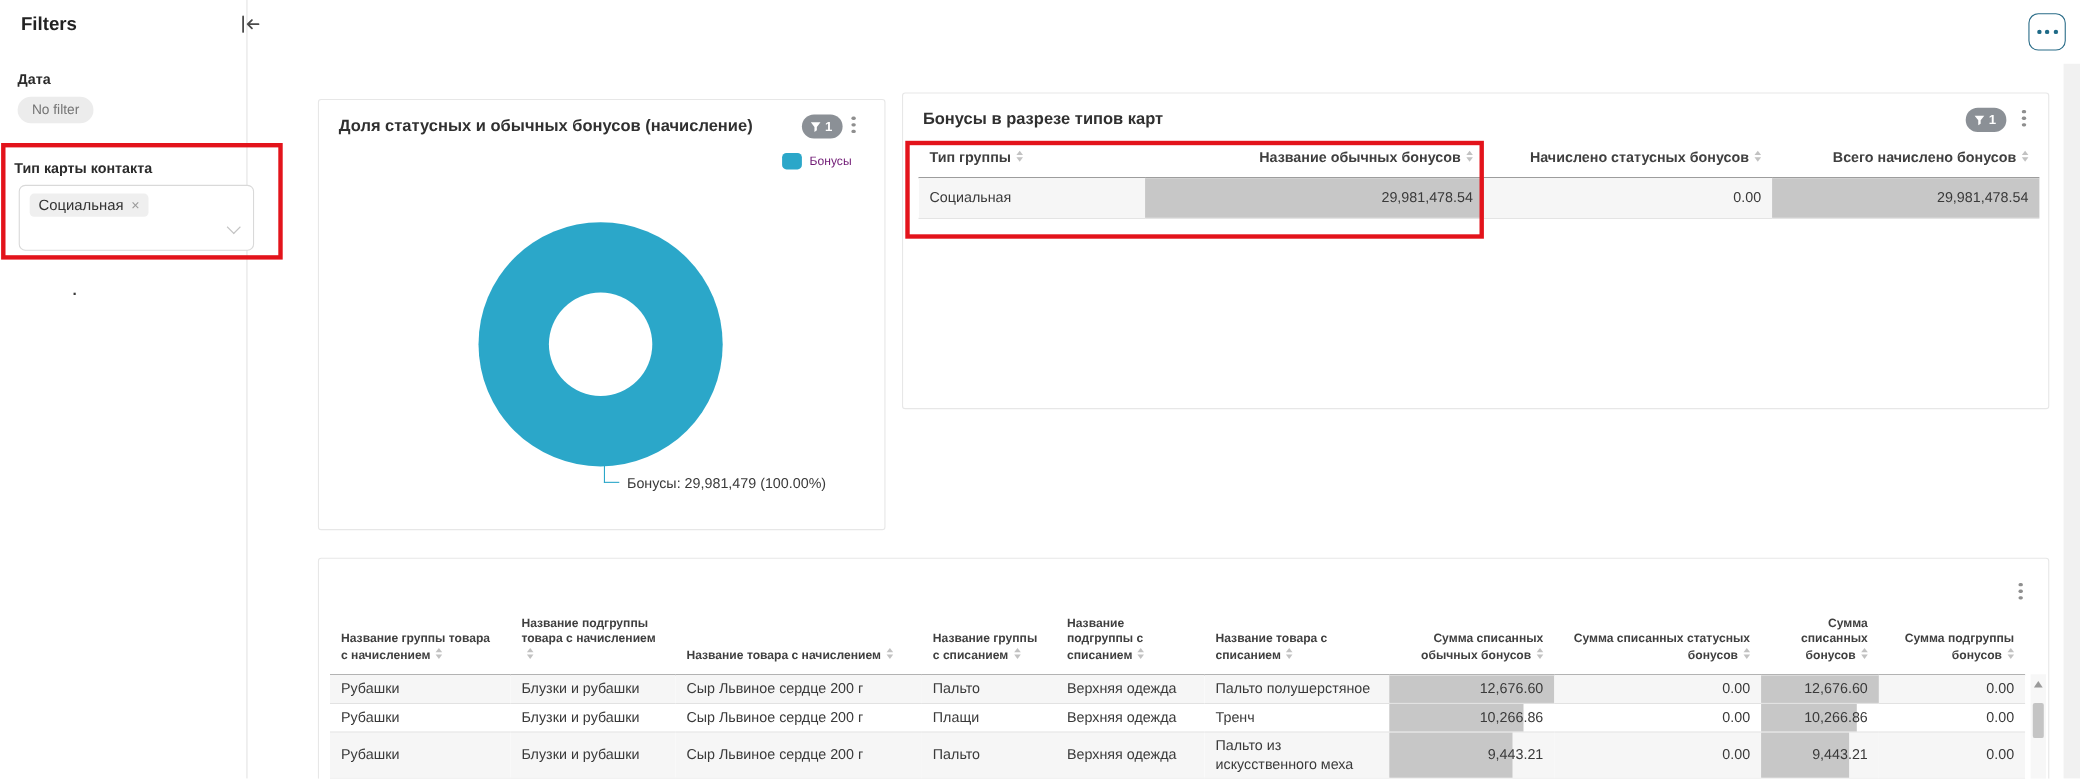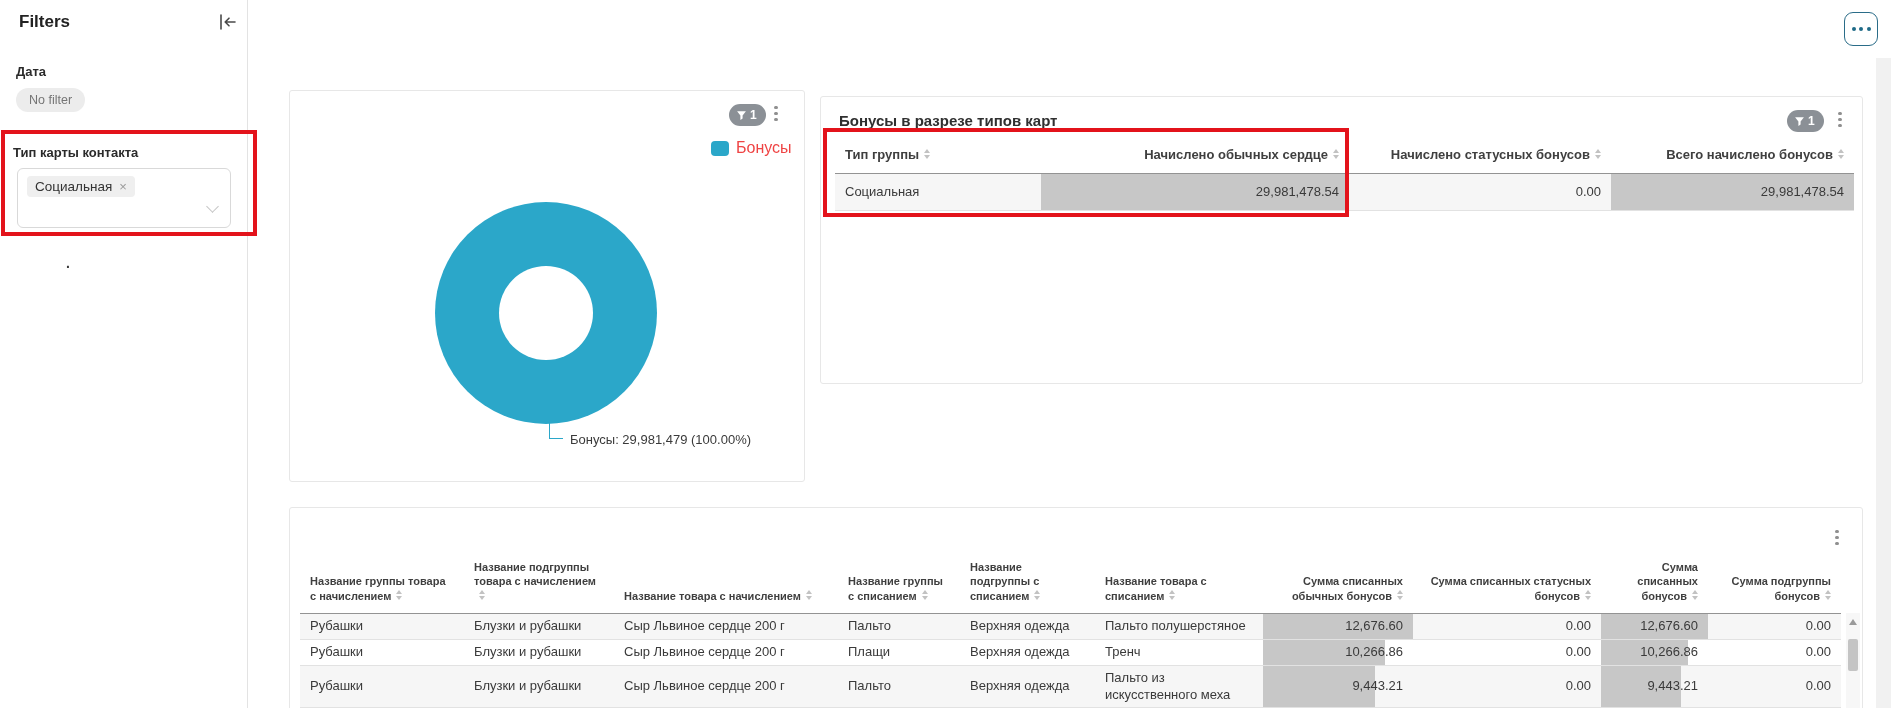--- a/index.html
+++ b/index.html
@@ -1,21 +1,21 @@
 <!DOCTYPE html>
 <html><head>
 <meta charset="utf-8">
 <style>
   *{box-sizing:border-box;margin:0;padding:0}
   html,body{background:#fff}
   body{font-family:"Liberation Sans","DejaVu Sans",sans-serif;color:#333}
   .screen{position:relative;width:1891px;height:708px;overflow:hidden;background:#fff}
 
   
-  .sidebar{position:absolute;left:0;top:0;width:248px;height:708px;border-right:1px solid #e3e3e3;background:#fff}
+  .sidebar{position:absolute;left:0;top:0;width:225px;height:708px;border-right:1px solid #e3e3e3;background:#fff}
   .sb-title{position:absolute;left:19px;top:12px;font-size:17px;font-weight:700;color:#222}
   .collapse-btn{position:absolute;left:216px;top:11px;width:22px;height:22px;cursor:pointer}
   .sb-label{position:absolute;font-size:13px;font-weight:700;color:#2b2b2b}
   .lbl-date{left:16px;top:64px}
   .chip-nofilter{position:absolute;left:16px;top:88px;background:#ececec;color:#757575;font-size:12.5px;
     padding:5px 13px;border-radius:14px;cursor:pointer}
   .lbl-cardtype{left:13px;top:145px}
   .select{position:absolute;left:17px;top:168px;width:214px;height:60px;border:1px solid #d9d9d9;border-radius:6px;background:#fff;cursor:pointer}
   .sel-chip{position:absolute;left:9px;top:7px;background:#efefef;border-radius:4px;padding:3px 8px;
     font-size:13.5px;color:#333;display:inline-flex;align-items:center;gap:7px}
@@ -29,32 +29,32 @@
   .star{font-size:20px;color:#c2c2c2;cursor:pointer}
   .more-btn{position:absolute;left:1844px;top:12px;width:34px;height:34px;border:1.5px solid #2a6c88;border-radius:9px;
     display:flex;align-items:center;justify-content:center;gap:3.5px;cursor:pointer;background:#fff}
   .more-btn i{width:4px;height:4px;border-radius:50%;background:#1e6a87}
   .page-scroll{position:absolute;left:1876px;top:58px;width:15px;height:650px;background:#f1f1f1}
 
   
   .card{position:absolute;background:#fff;border:1px solid #e7e7e7;border-radius:3px}
   .card-title{position:absolute;left:18px;top:15px;font-size:15px;font-weight:700;color:#303030;white-space:nowrap}
   #card-donut{left:289px;top:90px;width:516px;height:392px}
-  #card-types{left:820px;top:96px;width:1043px;height:288px}
+  #card-types{left:820px;top:84px;width:1043px;height:288px}
   #card-usage{left:289px;top:507px;width:1574px;height:240px}
 
   .fbadge{position:absolute;height:22px;border-radius:11px;background:#8b9096;color:#fff;display:flex;align-items:center;
     gap:3px;padding:0 9px 0 7px;font-size:12px;font-weight:700;cursor:pointer}
   .kebab{position:absolute;width:14px;height:24px;cursor:pointer;padding-top:1px}
   .kebab i{display:block;width:3.5px;height:3.5px;border-radius:50%;background:#8f8f8f;margin:2.5px auto}
 
   
   .legend{position:absolute;left:421px;top:48px;display:flex;align-items:center;gap:7px}
   .legend-swatch{width:18px;height:15px;border-radius:4px;background:#2ba7c9}
-  .legend-label{font-size:16px;color:#ef4444}
+  .legend-label{font-size:11px;color:#701a75}
   .donut{position:absolute;left:145px;top:111px;width:222px;height:222px;border-radius:50%;background:#2ba7c9;cursor:pointer}
   .donut-hole{position:absolute;left:64px;top:64px;width:94px;height:94px;border-radius:50%;background:#fff}
   .callout-line{position:absolute;left:259px;top:331px;width:14px;height:17px;border-left:1.5px solid #2ba7c9;border-bottom:1.5px solid #2ba7c9}
   .callout-text{position:absolute;left:280px;top:341px;font-size:13px;color:#3a3a3a;white-space:nowrap}
 
   
   .twrap{position:absolute}
   #t-types{left:14px;top:40px;width:1019px}
   #t-usage{left:10px;top:45px;width:1541px}
   table.dtable{border-collapse:collapse;table-layout:fixed;width:100%}
@@ -111,20 +111,21 @@
   </div>
 
   <div class="more-btn">
       <i></i>
       <i></i>
       <i></i>
     </div>
   <div class="page-scroll"></div>
 
   <div class="card" id="card-donut">
+    <div class="card-title">Доля статусных и обычных бонусов (начисление)</div>
     <div class="fbadge" style="left:439px;top:13px">
       <svg width="11" height="11" viewBox="0 0 12 12">
           <path d="M1.2 1.3h9.6L7.2 5.9v3.3L4.8 10.8V5.9L1.2 1.3z" fill="#fff"></path>
         </svg>
       <span>1</span>
     </div>
     <div class="kebab" style="left:479px;top:11px">
         <i></i>
         <i></i>
         <i></i>
@@ -160,21 +161,21 @@
         <table class="dtable">
           <colgroup>
             <col style="width: 206px;">
             <col style="width: 308px;">
             <col style="width: 262px;">
             <col style="width: 243px;">
           </colgroup>
           <thead>
             <tr>
               <th class="al-l"><span>Тип группы</span><span class="sort"><i class="s-up"></i><i class="s-dn"></i></span></th>
-              <th class="al-r"><span>Начислено обычных сердце</span><span class="sort"><i class="s-up"></i><i class="s-dn"></i></span></th>
+              <th class="al-r"><span>Название обычных бонусов</span><span class="sort"><i class="s-up"></i><i class="s-dn"></i></span></th>
               <th class="al-r"><span>Начислено статусных бонусов</span><span class="sort"><i class="s-up"></i><i class="s-dn"></i></span></th>
               <th class="al-r"><span>Всего начислено бонусов</span><span class="sort"><i class="s-up"></i><i class="s-dn"></i></span></th>
             </tr>
           </thead>
           <tbody>
             <tr class="striped">
               <td class="al-l"><span class="ct">Социальная</span></td>
               <td class="al-r"><div class="bar" style="width: 100%;"></div><span class="ct">29,981,478.54</span></td>
               <td class="al-r"><span class="ct">0.00</span></td>
               <td class="al-r"><div class="bar" style="width: 100%;"></div><span class="ct">29,981,478.54</span></td>

